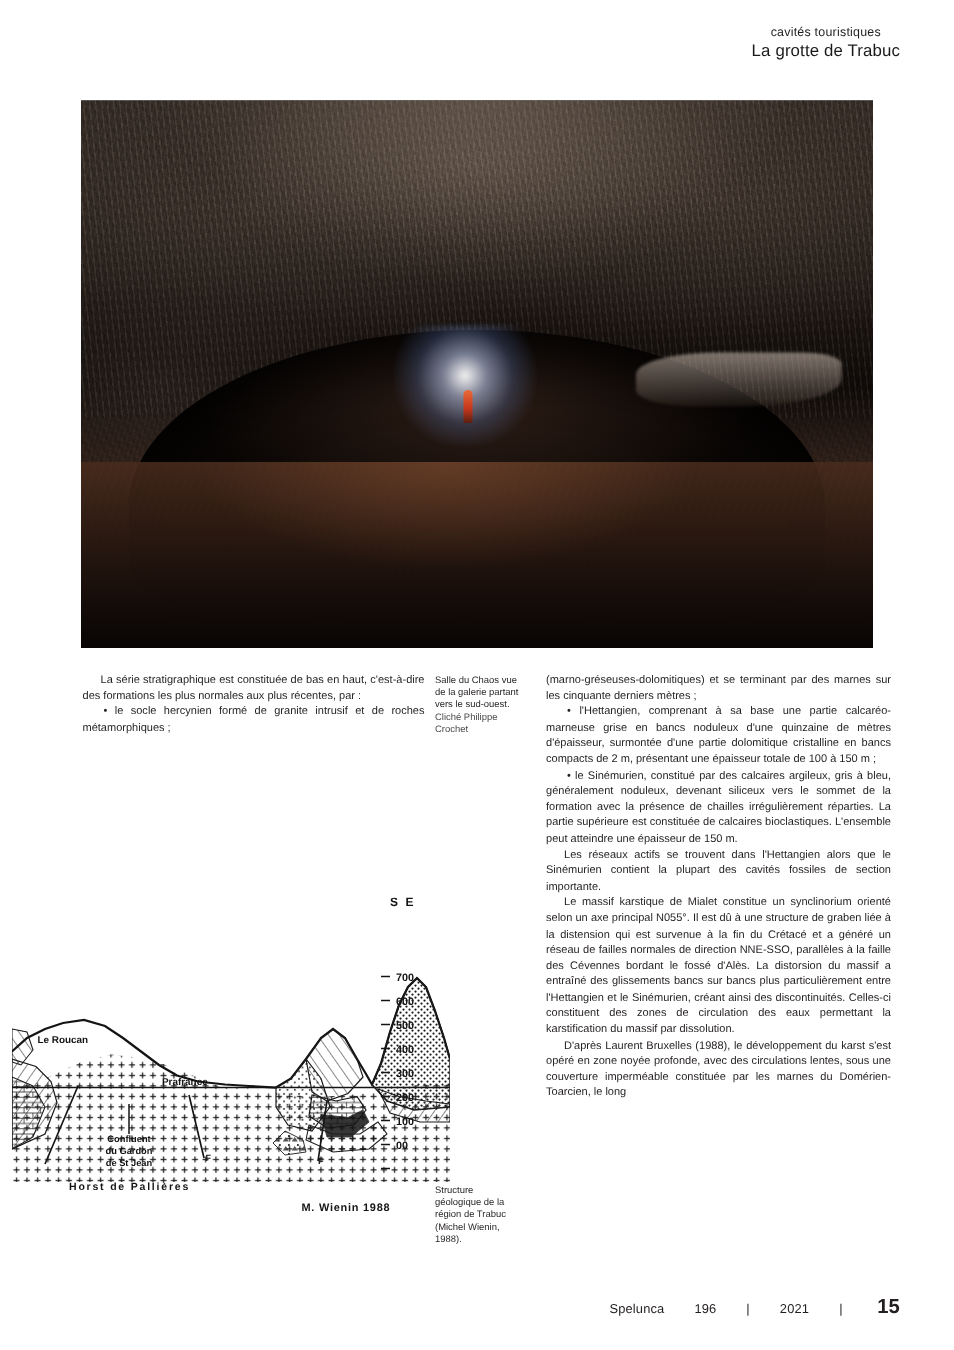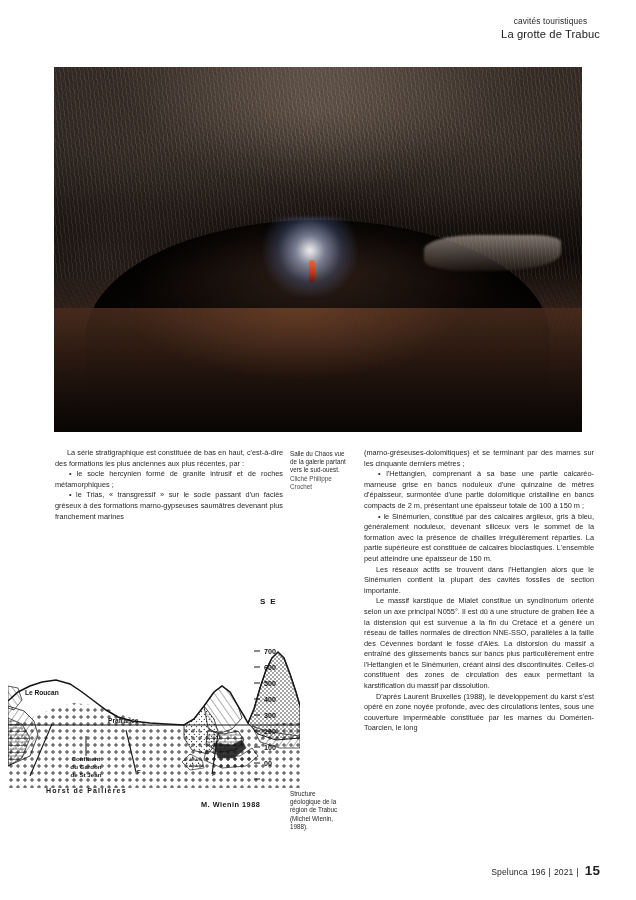--- a/index.html
+++ b/index.html
@@ -102,21 +102,21 @@
   .figure svg { display:block; }
   .fig-caption {
     position:absolute; left: 290px; top: 790px; width: 54px;
     font-size: 6.3px; line-height: 8.2px; color:#231f20;
   }
 
   
   .footer {
     position:absolute; right: 36px; bottom: 22px;
     font-size: 8.6px; color:#231f20; letter-spacing: .1px;
-    display:flex; align-items:baseline; gap:3px;margin-top:12px;
+    display:flex; align-items:baseline; gap:20px;margin-top:12px;
   }
   .footer .pagenum { font-size: 13.5px; font-weight: bold; margin-left: 3px; }
 </style>
 </head>
 <body>
 
 <div class="page">
 
   <div class="header">
     <div class="kicker">cavités touristiques</div>
@@ -134,23 +134,22 @@
       <div class="floor"></div>
     </div>
   </div>
 
   <div class="photo-caption">
     <span>Salle du Chaos vue de la galerie partant vers le sud-ouest.</span>
     <span class="credit">Cliché Philippe Crochet</span>
   </div>
 
   <div class="col col-left">
-    <p class="ind">La série stratigraphique est constituée de bas en haut, c'est-à-dire des formations les plus anciennes aux plus récentes, par :</p>
+    <p class="ind">La série stratigraphique est constituée de bas en haut, c'est-à-dire des formations les plus normales aux plus récentes, par :</p>
     <p class="bul">• le socle hercynien formé de granite intrusif et de roches métamorphiques ;</p>
-    <p class="bul">• le Trias, « transgressif » sur le socle passant d'un faciès gréseux à des formations marno-gypseuses saumâtres devenant plus franchement marines</p>
   </div>
 
   <div class="col col-right">
     <p>(marno-gréseuses-dolomitiques) et se terminant par des marnes sur les cinquante derniers mètres ;</p>
     <p class="bul">• l'Hettangien, comprenant à sa base une partie calcaréo-marneuse grise en bancs noduleux d'une quinzaine de mètres d'épaisseur, surmontée d'une partie dolomitique cristalline en bancs compacts de 2 m, présentant une épaisseur totale de 100 à 150 m ;</p>
     <p class="bul">• le Sinémurien, constitué par des calcaires argileux, gris à bleu, généralement noduleux, devenant siliceux vers le sommet de la formation avec la présence de chailles irrégulièrement réparties. La partie supérieure est constituée de calcaires bioclastiques. L'ensemble peut atteindre une épaisseur de 150 m.</p>
     <p class="ind">Les réseaux actifs se trouvent dans l'Hettangien alors que le Sinémurien contient la plupart des cavités fossiles de section importante.</p>
     <p class="ind">Le massif karstique de Mialet constitue un synclinorium orienté selon un axe principal N055°. Il est dû à une structure de graben liée à la distension qui est survenue à la fin du Crétacé et a généré un réseau de failles normales de direction NNE-SSO, parallèles à la faille des Cévennes bordant le fossé d'Alès. La distorsion du massif a entraîné des glissements bancs sur bancs plus particulièrement entre l'Hettangien et le Sinémurien, créant ainsi des discontinuités. Celles-ci constituent des zones de circulation des eaux permettant la karstification du massif par dissolution.</p>
     <p class="ind">D'après Laurent Bruxelles (1988), le développement du karst s'est opéré en zone noyée profonde, avec des circulations lentes, sous une couverture imperméable constituée par les marnes du Domérien-Toarcien, le long</p>
   </div>

